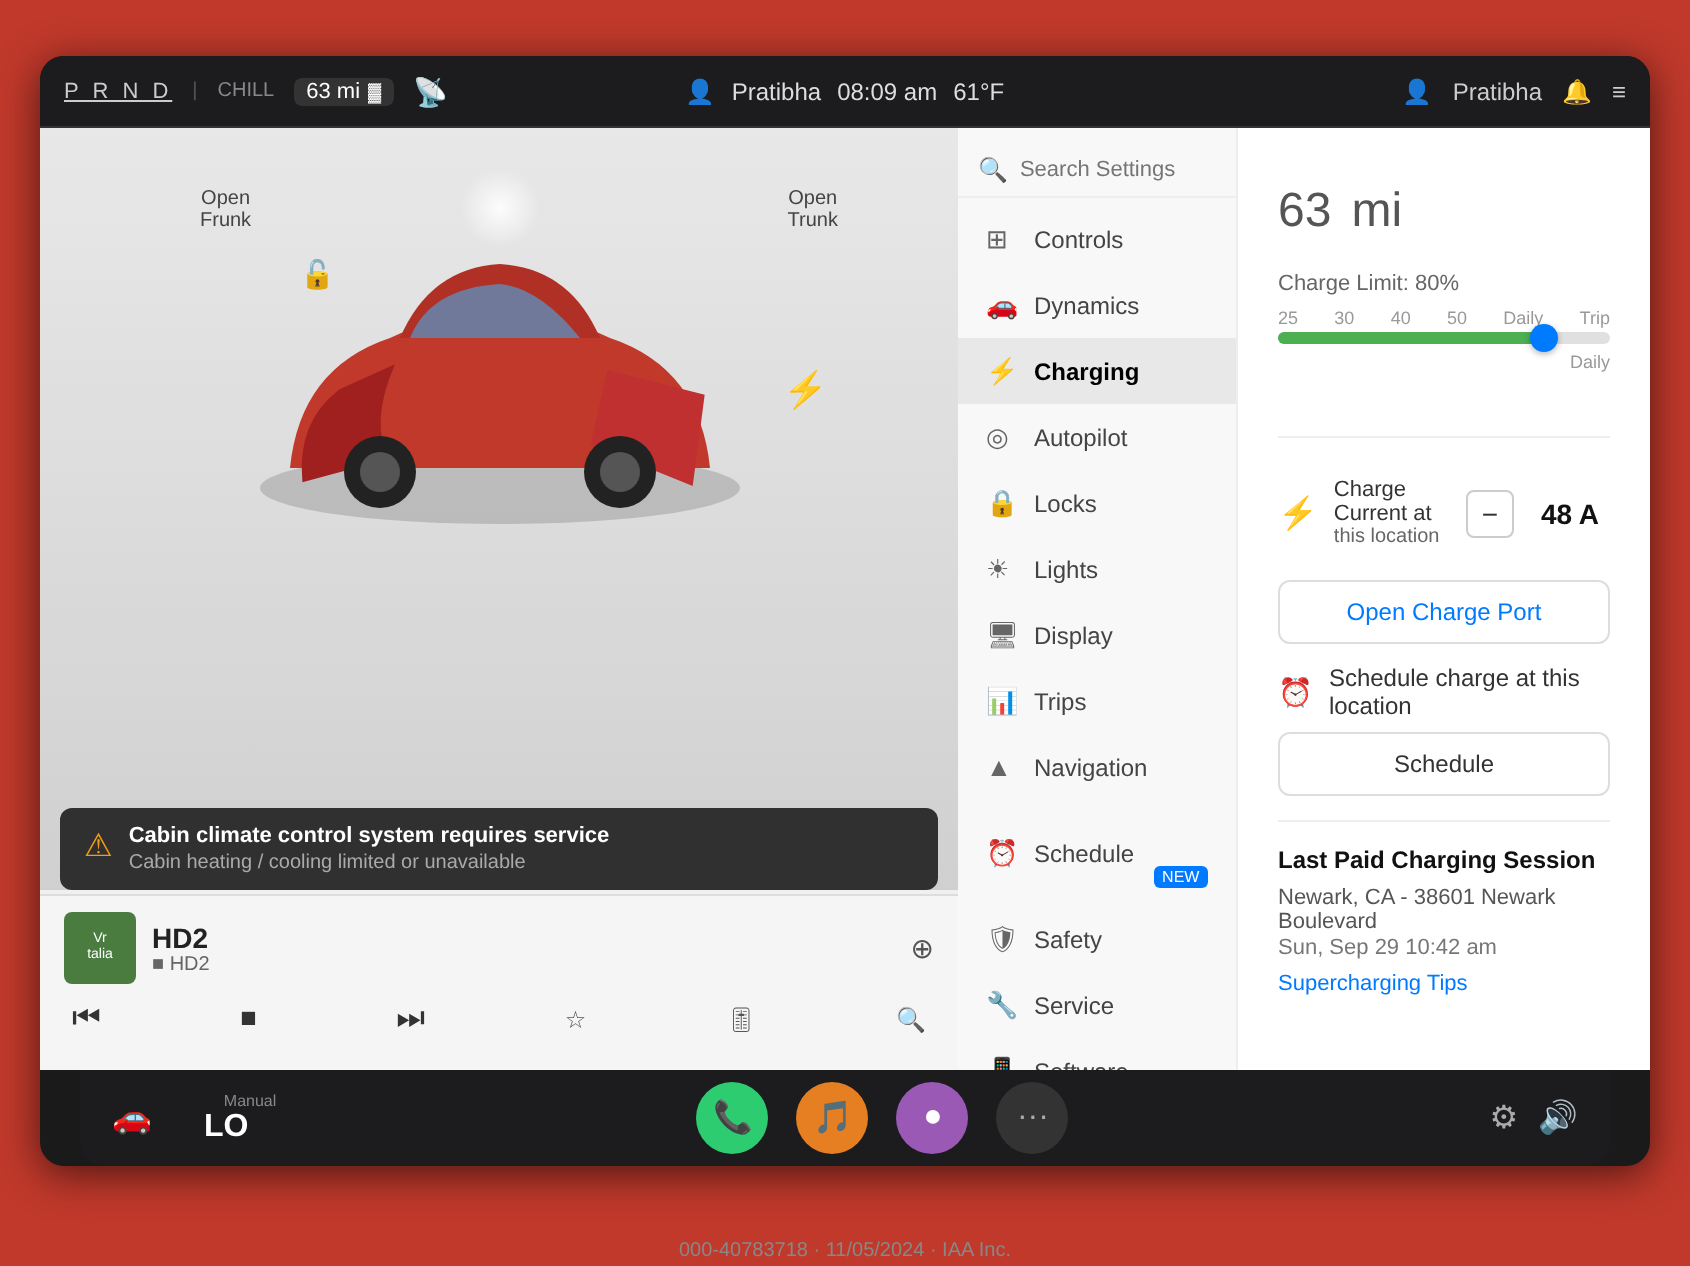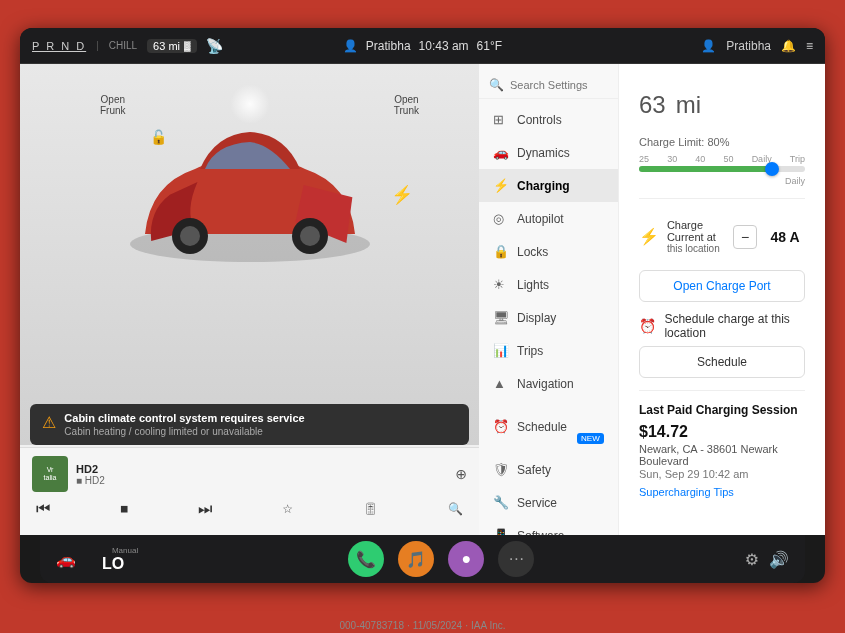--- a/index.html
+++ b/index.html
@@ -194,21 +194,21 @@
       background: #4a7c3f;
       border-radius: 4px;
       display: flex;
       align-items: center;
       justify-content: center;
       font-size: 8px;
       color: #fff;
       flex-shrink: 0;
     }
     .station-info { flex: 1; }
-    .station-name { font-size: 11px; color: #222; font-weight: 600; }
+    .station-name { font-size: 14px; color: #222; font-weight: 600; }
     .station-freq { font-size: 10px; color: #666; }
     .media-icon-right { margin-left: auto; font-size: 14px; color: #555; }
 
     .media-bottom-row {
       display: flex;
       align-items: center;
       justify-content: space-between;
       padding: 0 4px;
     }
     .media-btn { font-size: 16px; color: #333; cursor: pointer; }
@@ -284,21 +284,21 @@
 
     .range-display {
       font-size: 36px;
       font-weight: 700;
       color: #111;
       margin-bottom: 14px;
     }
     .range-display span { font-size: 24px; font-weight: 400; color: #555; }
 
     .charge-limit-section {
-      margin-bottom: 12px;
+      margin-bottom: 32px;
     }
     .section-label {
       font-size: 11px;
       color: #666;
       margin-bottom: 6px;
     }
     .charge-slider-track {
       position: relative;
       height: 6px;
       background: #e0e0e0;
@@ -539,21 +539,21 @@
     <div class="range-badge">
       <span>63 mi</span>
       <span style="font-size:9px">▓</span>
     </div>
 
     <span style="font-size:14px;color:#aaa;">📡</span>
 
     <div class="center-info">
       <span>👤</span>
       <span>Pratibha</span>
-      <span>10:43 am</span>
+      <span>08:09 am</span>
       <span>61°F</span>
     </div>
 
     <div class="right-info">
       <span>👤</span>
       <span>Pratibha</span>
       <span>🔔</span>
       <span>≡</span>
     </div>
   </div>
@@ -738,21 +738,20 @@
         <div class="schedule-row">
           <span class="schedule-icon">⏰</span>
           <span>Schedule charge at this location</span>
         </div>
         <div class="schedule-btn">Schedule</div>
 
         <div class="divider"></div>
 
         <div class="last-session-section">
           <div class="last-session-title">Last Paid Charging Session</div>
-          <div class="session-amount">$14.72</div>
           <div class="session-location">Newark, CA - 38601 Newark Boulevard</div>
           <div class="session-date">Sun, Sep 29 10:42 am</div>
           <div class="supercharger-tips">Supercharging Tips</div>
         </div>
 
       </div>
     </div>
   </div>
 
   <div class="taskbar">

